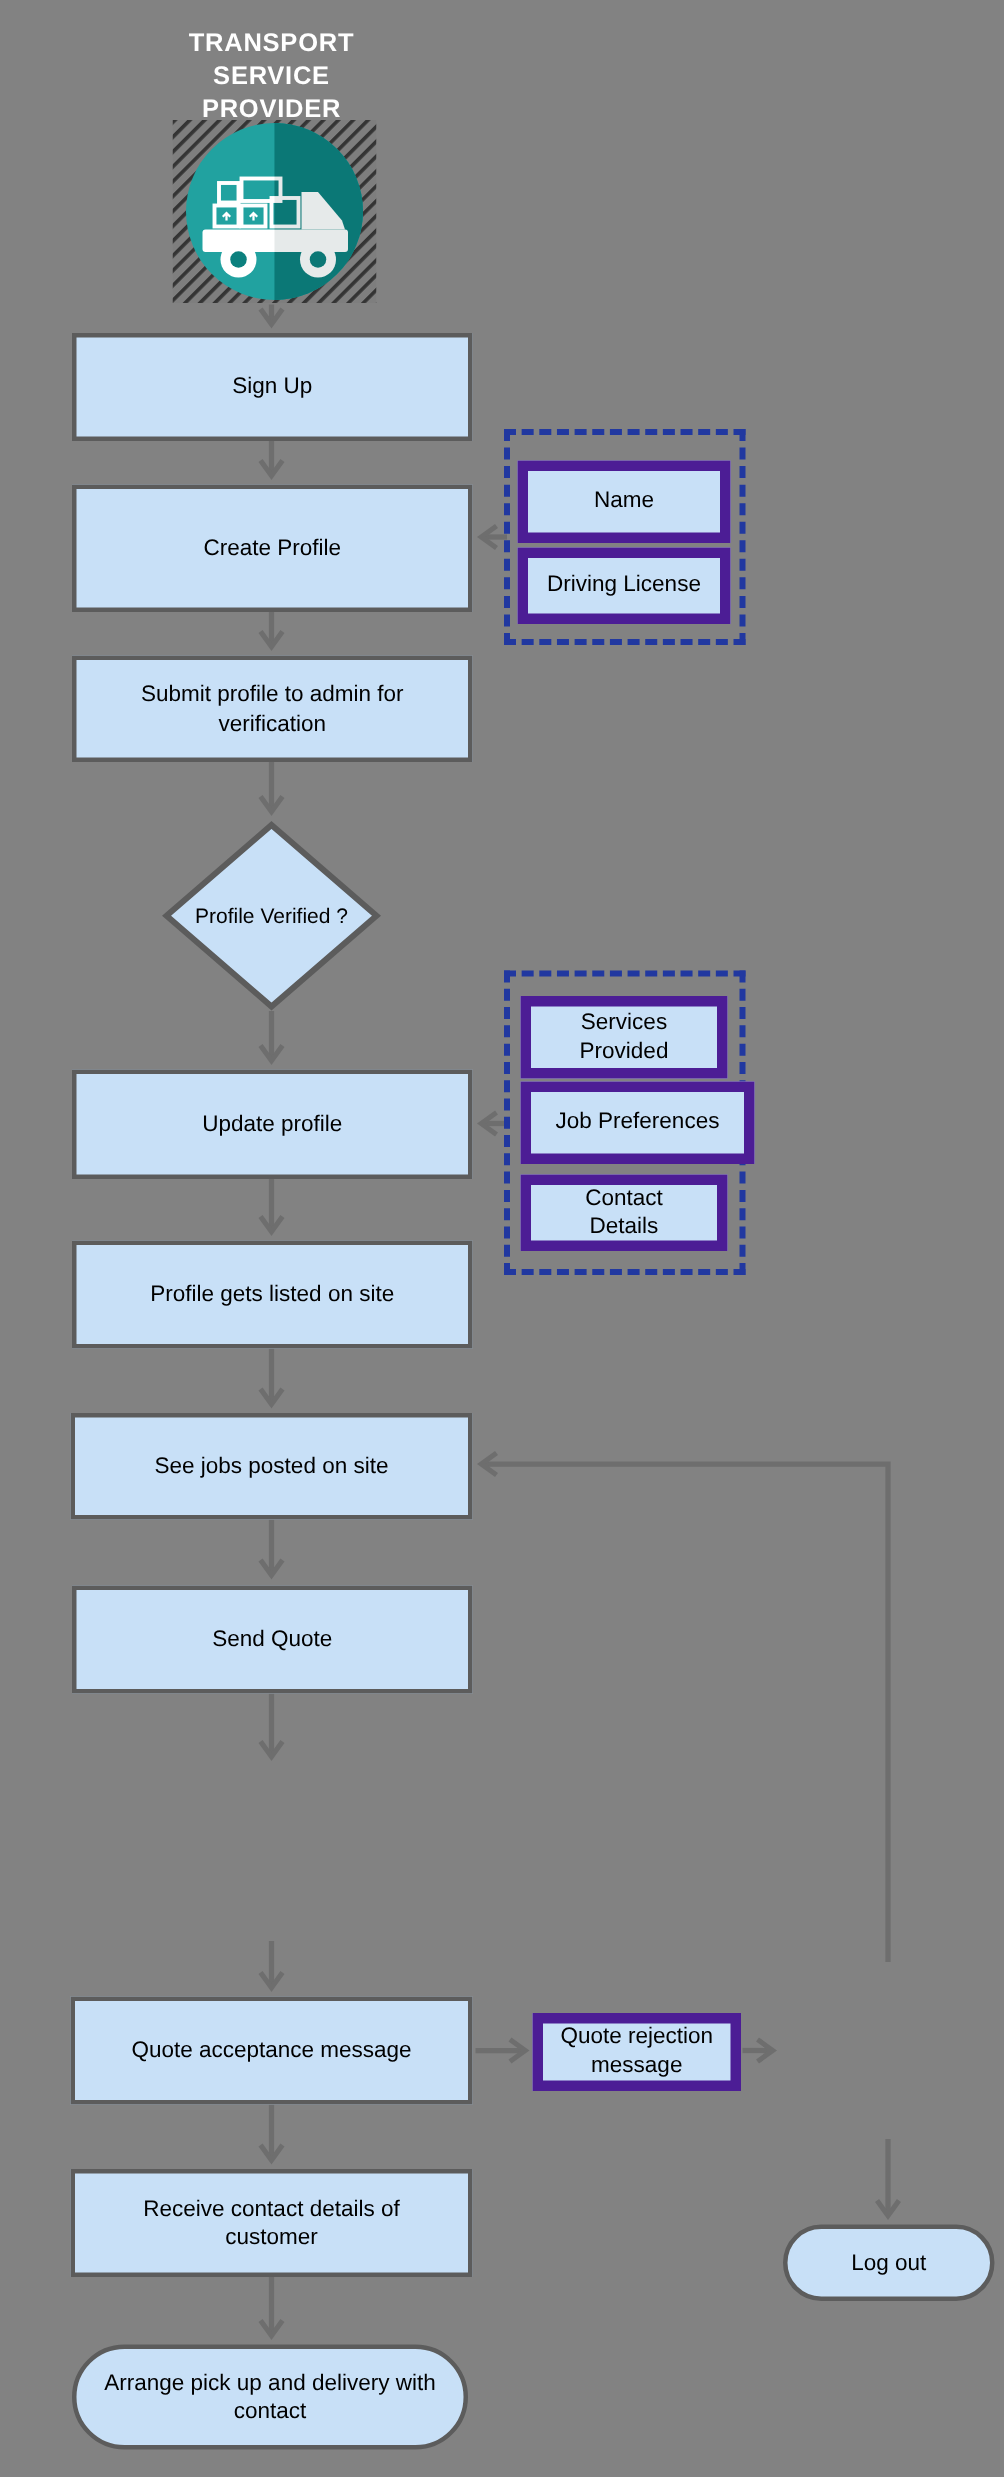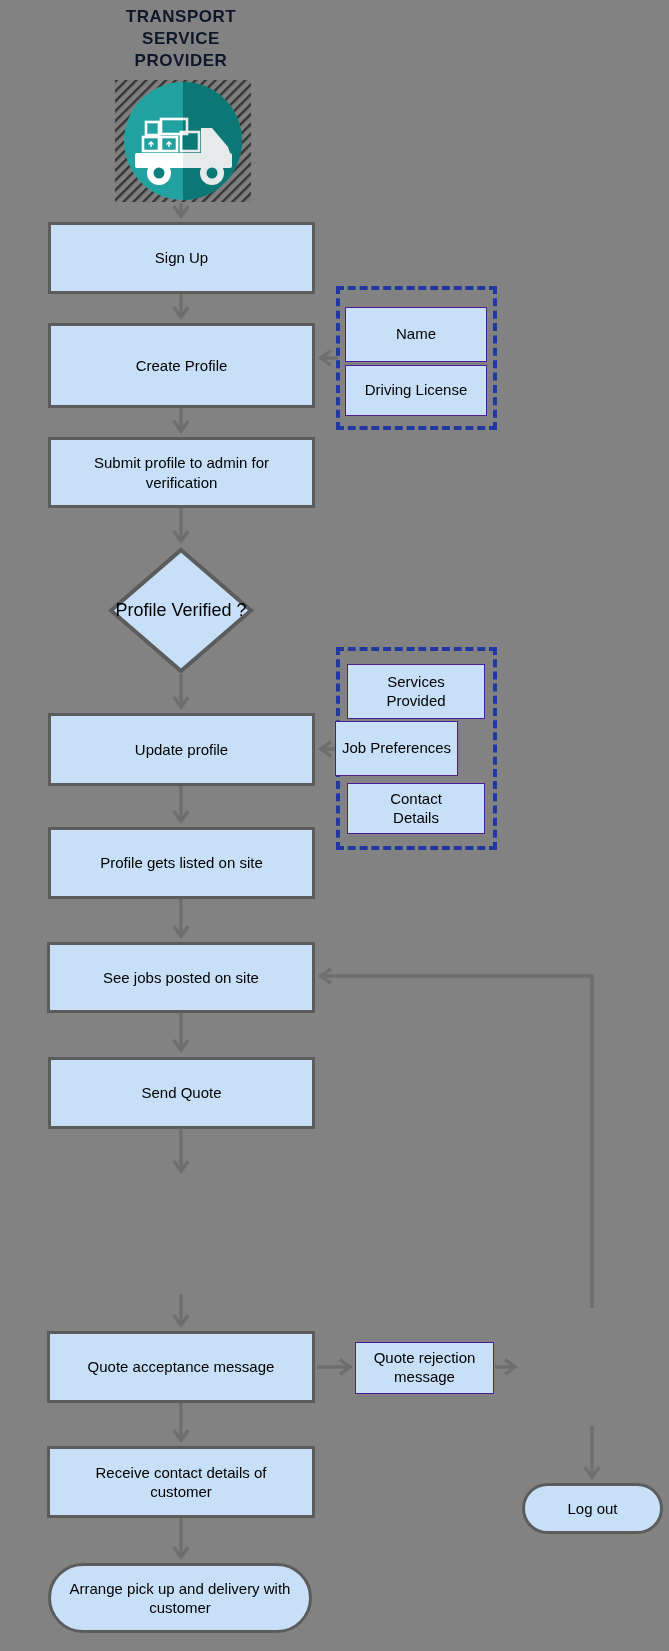--- a/index.html
+++ b/index.html
@@ -8,55 +8,55 @@
     width:669px;height:1651px;
     background:#828282;
     font-family:"Liberation Sans", sans-serif;
     color:#000;
     overflow:hidden;
   }
   *{box-sizing:border-box;}
   .abs{position:absolute;}
   
   .title{
-    position:absolute;left:51px;top:6px;width:260px;
+    position:absolute;left:51px;top:18px;width:260px;
     text-align:center;font-weight:bold;font-size:17px;line-height:22px;
-    letter-spacing:.5px;color:#0f172a;
+    letter-spacing:.5px;color:#ffffff;
   }
   
   .pbox{
     position:absolute;
     background:#c8e0f7;
     border:3px solid #5c5c5c;
     display:flex;align-items:center;justify-content:center;
     text-align:center;font-size:15px;line-height:1.3;
     padding:2px 24px;
   }
   
   .sbox{
     position:absolute;
     background:#c8e0f7;
-    border:1px solid #4c1d95;
+    border:7px solid #4c1d95;
     display:flex;align-items:center;justify-content:center;
     text-align:center;font-size:15px;line-height:1.25;
     padding:2px 10px;
   }
   .dashedbox{
     position:absolute;
     border:4px dashed #2138a0;
     background:transparent;
   }
   
   .diamond{position:absolute;}
   .diamond svg{position:absolute;left:0;top:0;}
   .diamond polygon{fill:#c8e0f7;stroke:#5c5c5c;stroke-width:4;}
   .dlabel{
     position:absolute;left:0;top:0;right:0;bottom:0;
     display:flex;align-items:center;justify-content:center;
-    text-align:center;font-size:18px;line-height:1.25;
+    text-align:center;font-size:14px;line-height:1.25;
   }
   .dlabel span{display:block;}
   
   .stadium{
     position:absolute;
     background:#c8e0f7;
     border:3px solid #5c5c5c;
     display:flex;align-items:center;justify-content:center;
     text-align:center;font-size:15px;line-height:1.3;
     padding:14px 14px;
@@ -181,39 +181,39 @@
   <div class="sbox" style="left:355px;top:1342px;width:139px;height:52px;font-size:15px">
     <span>Quote rejection message</span>
   </div>
 
 
   <div class="pbox" style="left:47px;top:1446px;width:268px;height:72px">
     <span>Receive contact details of customer</span>
   </div>
 
   <div class="stadium" style="left:48px;top:1563px;width:264px;height:70px;border-radius:35px">
-    <span>Arrange pick up and delivery with customer</span>
+    <span>Arrange pick up and delivery with contact</span>
   </div>
 
   <div class="stadium" style="left:522px;top:1483px;width:141px;height:51px;border-radius:26px">
     <span>Log out</span>
   </div>
 
   <div class="dashedbox" style="left:336px;top:286px;width:161px;height:144px"></div>
   <div class="sbox" style="left:345px;top:307px;width:142px;height:55px">
     <span>Name</span>
   </div>
   <div class="sbox" style="left:345px;top:365px;width:142px;height:51px">
     <span>Driving License</span>
   </div>
 
   <div class="dashedbox" style="left:336px;top:647px;width:161px;height:203px"></div>
   <div class="sbox" style="left:347px;top:664px;width:138px;height:55px">
     <span style="width:86px">Services Provided</span>
   </div>
-  <div class="sbox" style="left:335px;top:721px;width:123px;height:55px;padding:2px 4px">
+  <div class="sbox" style="left:347px;top:721px;width:156px;height:55px;padding:2px 4px">
     <span>Job Preferences</span>
   </div>
   <div class="sbox" style="left:347px;top:783px;width:138px;height:51px;padding:2px 20px">
     <span>Contact Details</span>
   </div>
 
 </div>
 
 </body></html>

